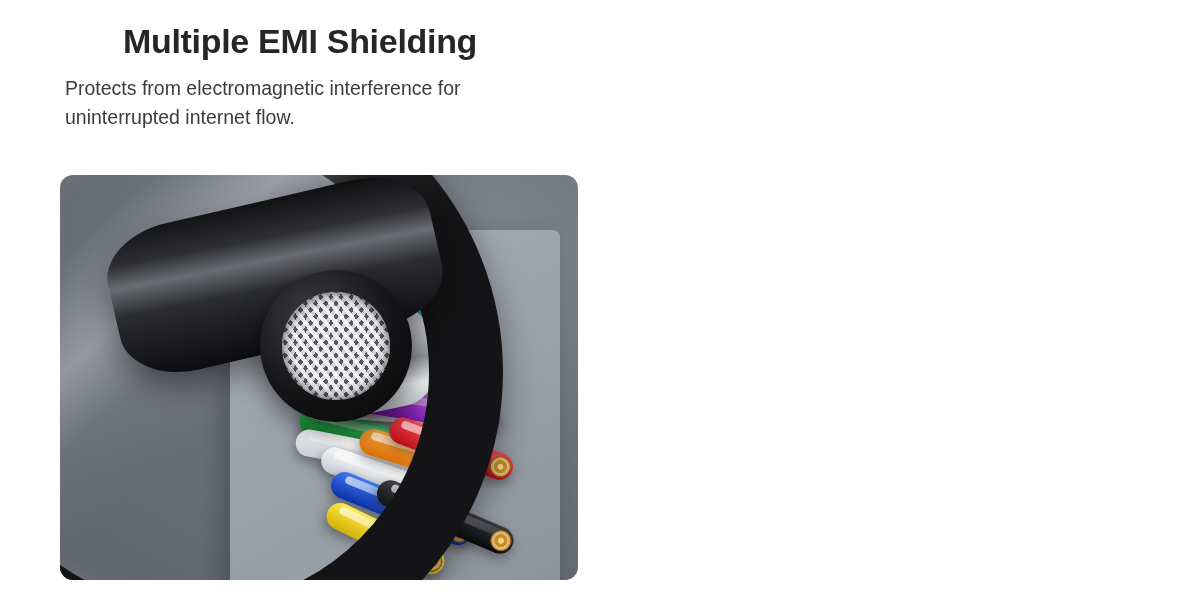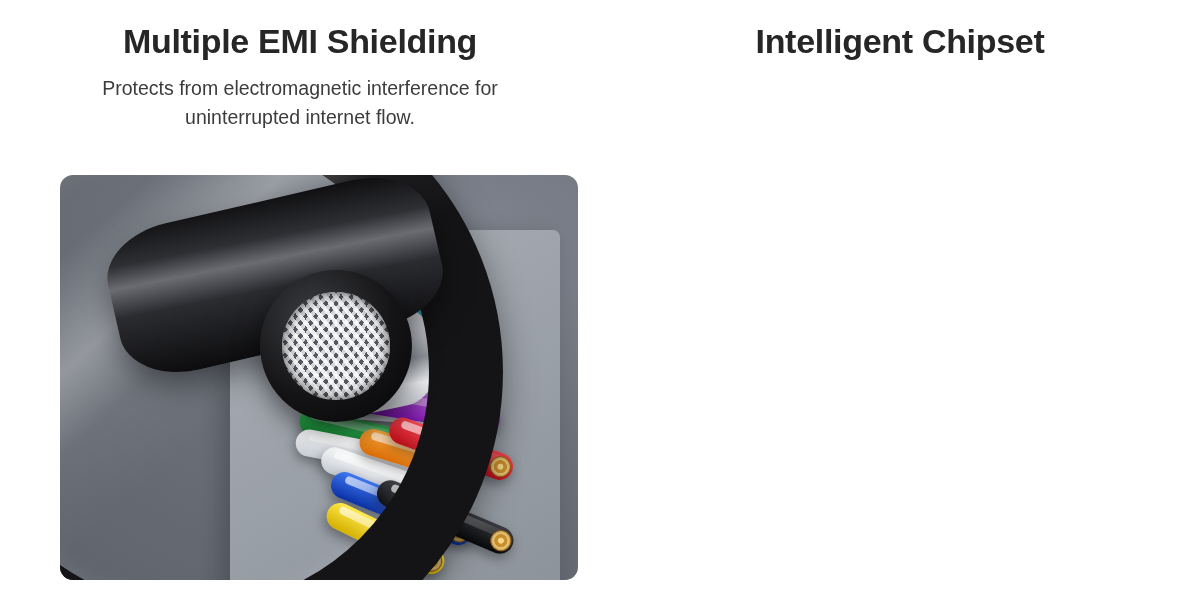--- a/index.html
+++ b/index.html
@@ -13,21 +13,21 @@
     display:flex;flex-direction:column;align-items:center;
   }
   .f-title{
     margin:0;padding-top:22px;
     font-size:34px;font-weight:700;letter-spacing:-0.3px;
     color:#262626;line-height:1.16;text-align:center;
   }
   .f-desc{
     margin:0;padding-top:13px;width:470px;
     font-size:19.5px;font-weight:400;line-height:1.48;
-    color:#3c3c3c;text-align:center;
+    color:#3c3c3c;text-align:left;
   }
   .media{
     position:absolute;border-radius:13px;overflow:hidden;
   }
   
   .media-cable{left:60px;top:175px;width:518px;height:405px;
     background:
       radial-gradient(120% 110% at 78% 18%, #808690 0%, #6c717a 45%, #5e636c 100%);
   }
   .inner-plate{
@@ -134,17 +134,16 @@
       <div class="jacket"></div>
       <div class="jacket-arm"></div>
 
       <div class="cable-head">
         <div class="shield-mesh"></div>
       </div>
     </div>
   </section>
 
   <section class="feature">
-    <h2 class="f-title">Intelligent Chipset</h2>
 
   </section>
 
 </div>
 
 </body></html>

